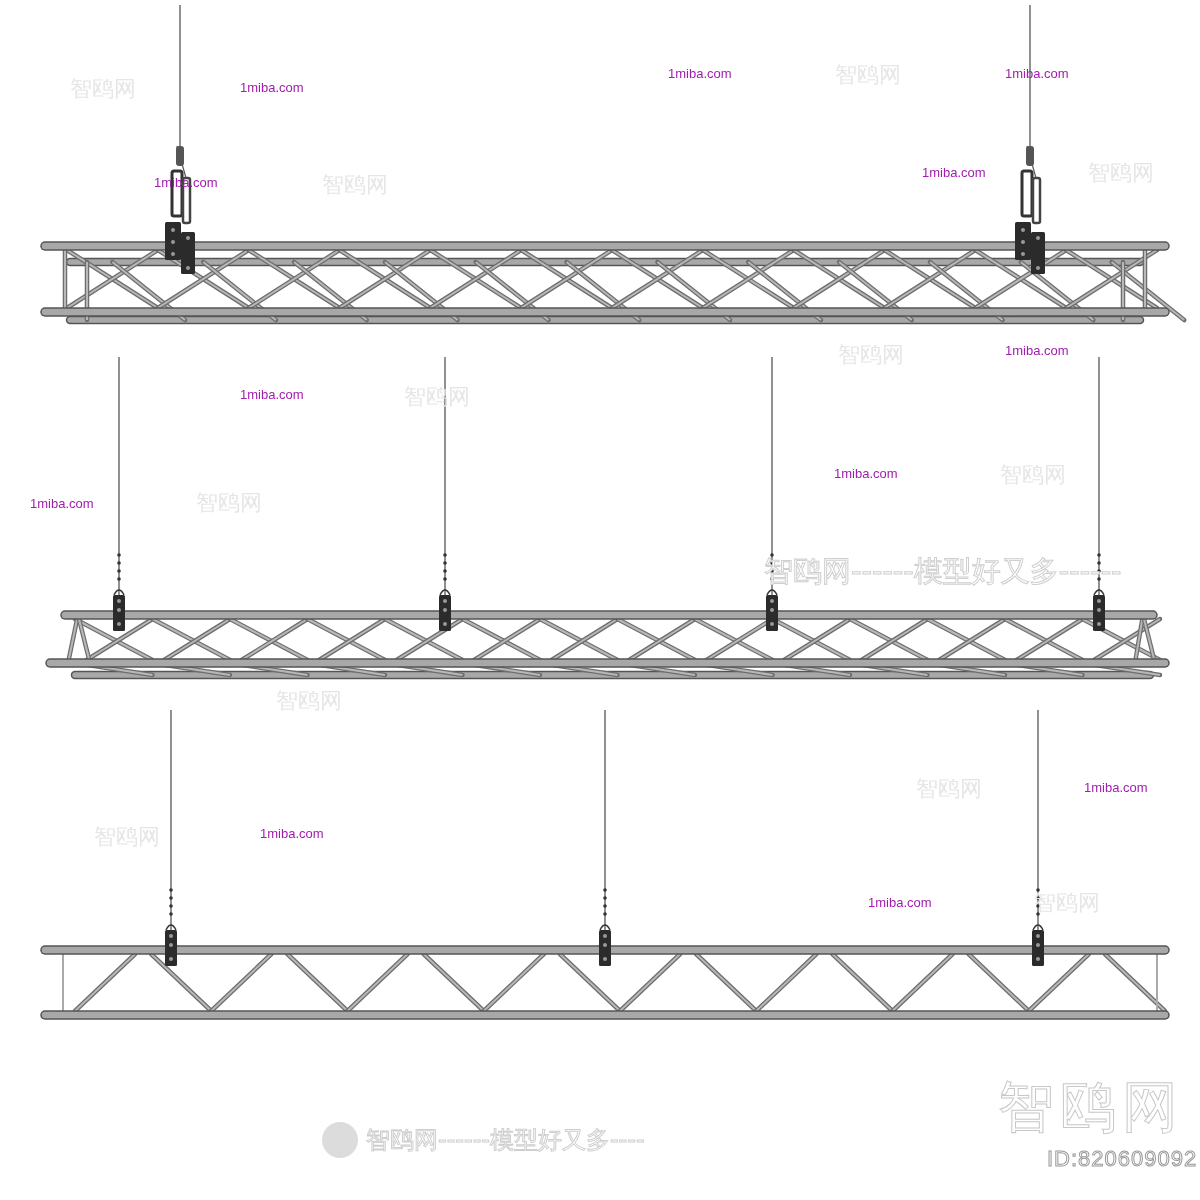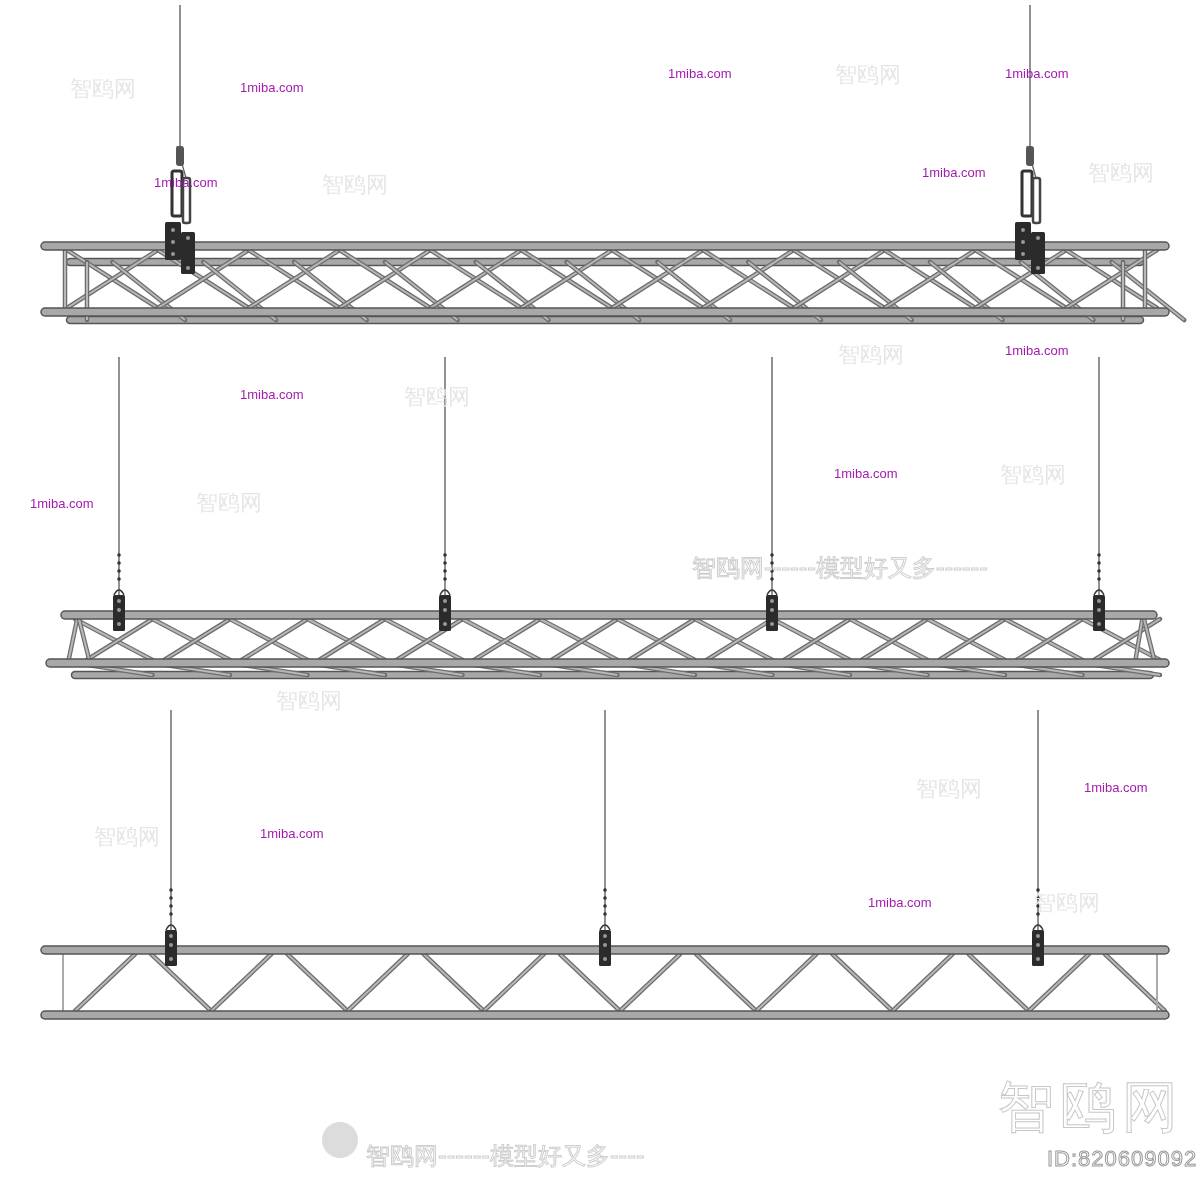--- a/index.html
+++ b/index.html
@@ -373,29 +373,29 @@
   <div class="wm wm-small" style="left:922px;top:165px;">1miba.com</div>
   <div class="wm wm-cn" style="left:1088px;top:158px;">智鸥网</div>
   <div class="wm wm-cn" style="left:838px;top:340px;">智鸥网</div>
   <div class="wm wm-small" style="left:1005px;top:343px;">1miba.com</div>
   <div class="wm wm-small" style="left:240px;top:387px;">1miba.com</div>
   <div class="wm wm-cn" style="left:404px;top:382px;">智鸥网</div>
   <div class="wm wm-small" style="left:834px;top:466px;">1miba.com</div>
   <div class="wm wm-cn" style="left:1000px;top:460px;">智鸥网</div>
   <div class="wm wm-small" style="left:30px;top:496px;">1miba.com</div>
   <div class="wm wm-cn" style="left:196px;top:488px;">智鸥网</div>
-  <div class="wm wm-bottom" style="left:692px;top:552px;font-size:24px;">智鸥网------模型好又多------</div>
+  <div class="wm wm-bottom" style="left:764px;top:552px;font-size:29px;">智鸥网------模型好又多------</div>
   <div class="wm wm-cn" style="left:276px;top:686px;">智鸥网</div>
   <div class="wm wm-cn" style="left:916px;top:774px;">智鸥网</div>
   <div class="wm wm-small" style="left:1084px;top:780px;">1miba.com</div>
   <div class="wm wm-cn" style="left:94px;top:822px;">智鸥网</div>
   <div class="wm wm-small" style="left:260px;top:826px;">1miba.com</div>
   <div class="wm wm-small" style="left:868px;top:895px;">1miba.com</div>
   <div class="wm wm-cn" style="left:1034px;top:888px;">智鸥网</div>
 
   
   <div class="wm wm-big" style="left:998px;top:1070px;">智鸥网</div>
   <div class="wm wm-id" style="left:1020px;top:1146px;">ID:820609092</div>
 
   
   <div class="logo-circle" style="left:322px;top:1122px;"></div>
-  <div class="wm wm-bottom" style="left:366px;top:1124px;margin-top:16px;">智鸥网------模型好又多----</div>
+  <div class="wm wm-bottom" style="left:366px;top:1124px;">智鸥网------模型好又多----</div>
 </div>
 
 </body></html>

